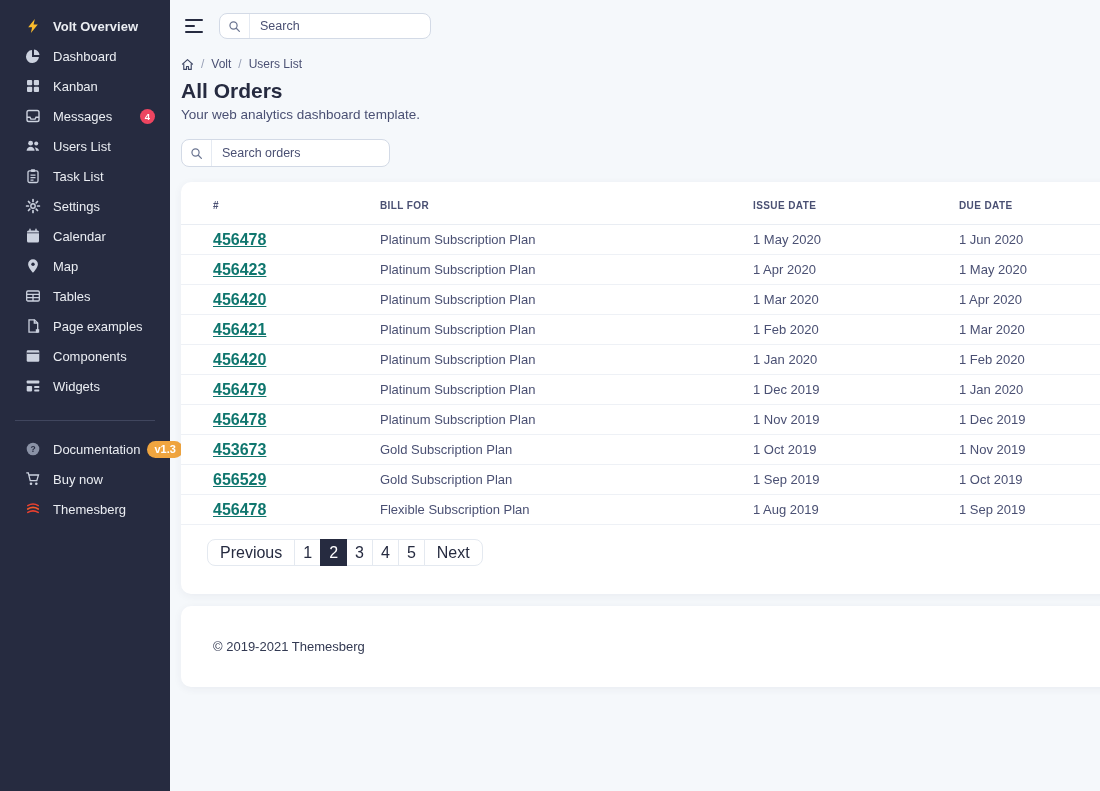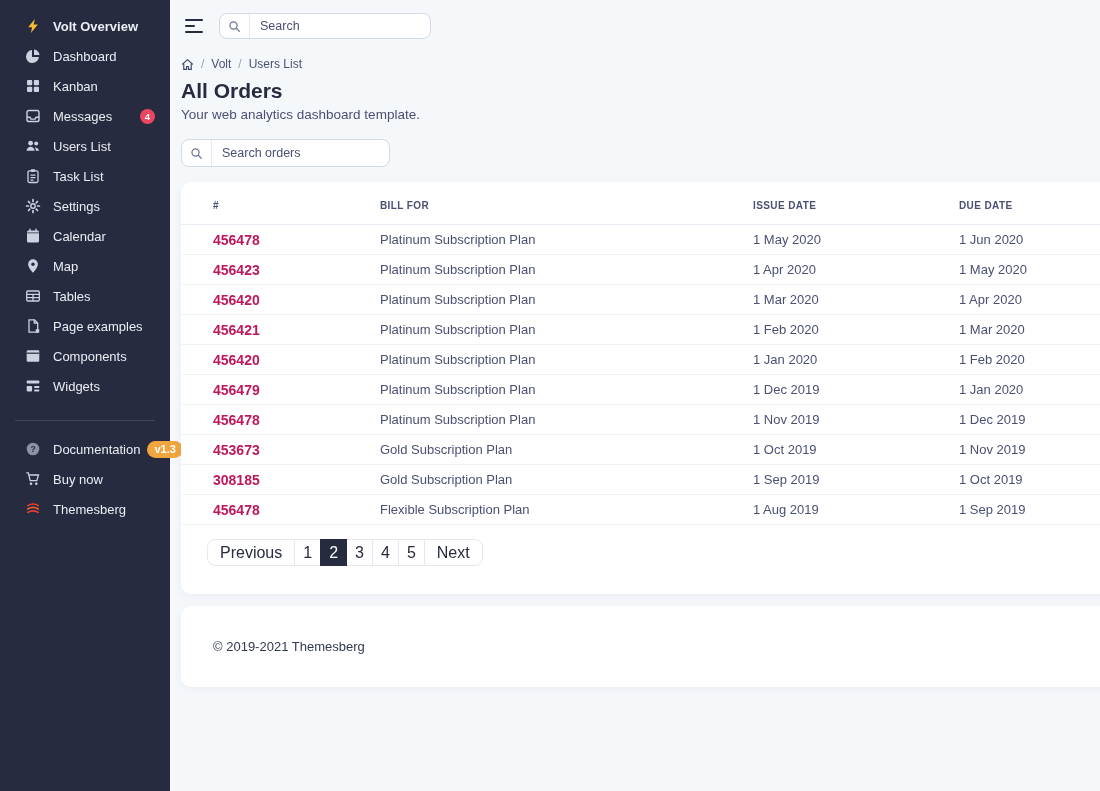--- a/index.html
+++ b/index.html
@@ -90,21 +90,21 @@
   th {
     text-align: left; font-size: 10px; letter-spacing: 0.4px;
     color: #4A5073; font-weight: 700; padding: 18px 0 13px 0;
     border-bottom: 1px solid #e9edf3;
   }
   th:first-child, td:first-child { padding-left: 32px; }
   td {
     font-size: 13px; color: #4A5073; height: 30px; padding: 0;
     border-bottom: 1px solid #eef1f6; white-space: nowrap;
   }
-  td.num { font-weight: 700; color: #be185d; font-size: 14px; }
+  td.num { font-weight: 700; color: #0f766e; font-size: 16px; text-decoration: underline; }
 
   .pagination { display: inline-flex; margin: 14px 0 0 26px; }
   .page-btn {
     border: 1px solid #e4e9f0; background: #fff; color: #262B40;
     font-family: inherit; font-size: 16px; height: 27px;
     padding: 0 12px; display: flex; align-items: center; cursor: pointer; margin-left: -1px;
     position: relative;
   }
   .page-btn.pnum { padding: 0 8px; }
   .page-btn:first-child { border-radius: 8px 0 0 8px; margin-left: 0; }
@@ -394,21 +394,21 @@
               <td>1 Nov 2019</td>
               <td>1 Dec 2019</td>
             </tr>
             <tr>
               <td class="num">453673</td>
               <td>Gold Subscription Plan</td>
               <td>1 Oct 2019</td>
               <td>1 Nov 2019</td>
             </tr>
             <tr>
-              <td class="num">308185</td>
+              <td class="num">656529</td>
               <td>Gold Subscription Plan</td>
               <td>1 Sep 2019</td>
               <td>1 Oct 2019</td>
             </tr>
             <tr>
               <td class="num">456478</td>
               <td>Flexible Subscription Plan</td>
               <td>1 Aug 2019</td>
               <td>1 Sep 2019</td>
             </tr>

